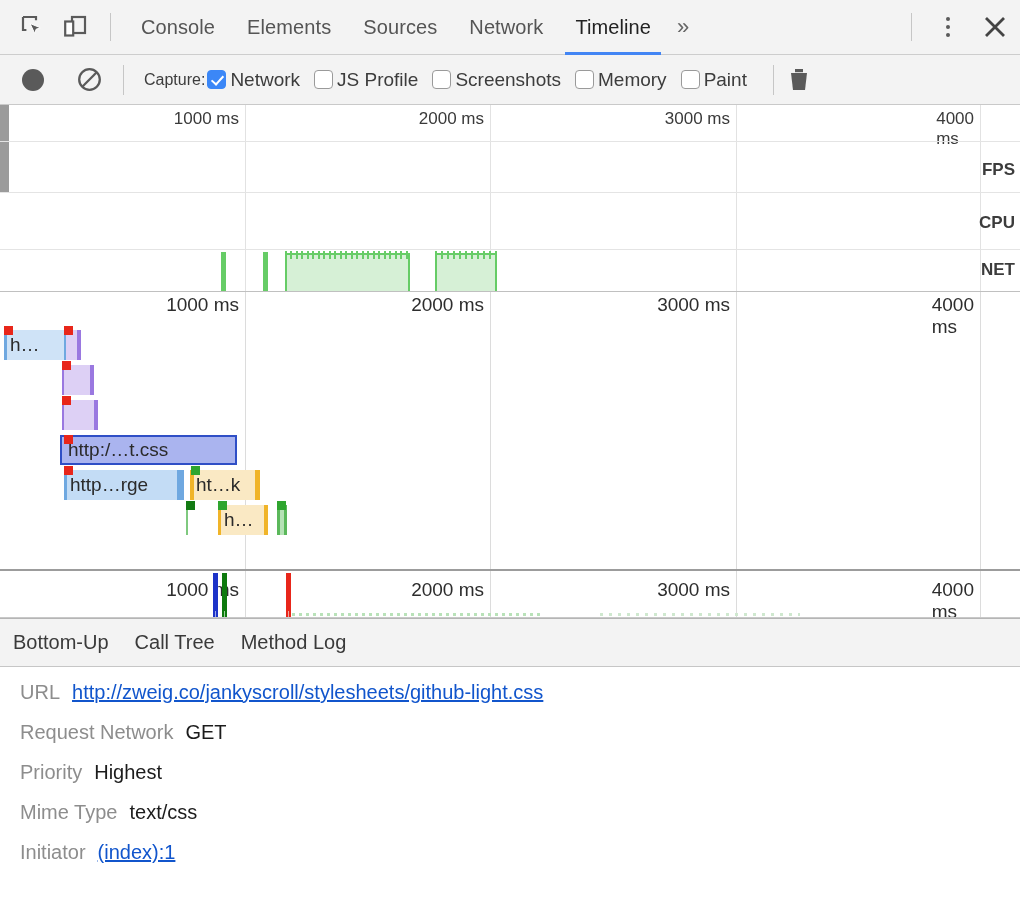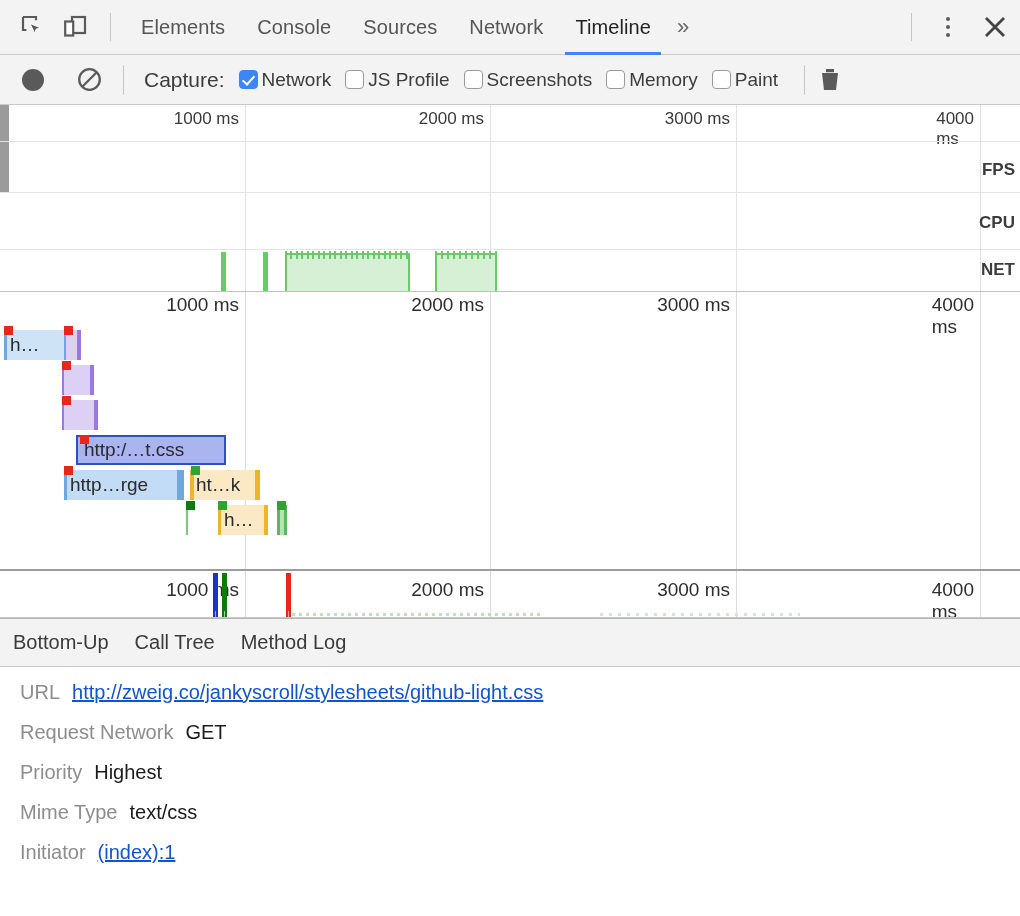--- a/index.html
+++ b/index.html
@@ -38,21 +38,21 @@
   .xclose { width: 50px; height:44px; display:flex;align-items:center;justify-content:center;cursor:pointer; }
 
   
   .capbar {
     height: 50px; background: #f3f3f3; border-bottom: 1px solid #c9c9c9;
     display: flex; align-items: center; flex: 0 0 50px; position: relative; overflow: hidden;
   }
   .rec-dot { width: 44px;height:44px;display:flex;align-items:center;justify-content:center;cursor:pointer;margin-left:11px;}
   .rec-dot i { width: 22px;height:22px;border-radius:50%;background:#5a5a5a;display:block;}
   .clear-btn { width:44px;height:44px;display:flex;align-items:center;justify-content:center;cursor:pointer;margin-left:12px;}
-  .cap-label { font-size: 21px; color: #3c3c3c; margin-left: 8px; margin-right: 14px; }
+  .cap-label { font-size: 16px; color: #3c3c3c; margin-left: 8px; margin-right: 2px; }
   .chk-group { display:flex; align-items:center; gap: 4px; margin-right: 14px; cursor:pointer; }
   .chk {
     width: 19px; height: 19px; border:1.6px solid #9a9a9a; border-radius: 4px; background: #fff;
     display:inline-block; position: relative; flex: 0 0 19px;
   }
   .chk.on { background: #3b87f7; border-color:#3b87f7; }
   .chk.on::after {
     content:""; position:absolute; left:5.5px; top:2px; width:5px;height:10px;
     border:solid #fff; border-width:0 2.2px 2.2px 0; transform: rotate(42deg);
   }
@@ -128,24 +128,24 @@
     <div class="tb-icon">
       <svg width="26" height="26" viewBox="0 0 26 26">
         <rect x="10" y="3" width="13" height="16" fill="none" stroke="#5a5a5a" stroke-width="2.2"></rect>
         <rect x="3.2" y="7.5" width="8" height="14" fill="#fff" stroke="#5a5a5a" stroke-width="2.2"></rect>
       </svg>
     </div>
     <div class="tb-sep"></div>
 
     <div class="tabs">
       <div class="tab">
+          <span>Console</span>
+        </div>
+      <div class="tab">
           <span>Elements</span>
-        </div>
-      <div class="tab">
-          <span>Console</span>
         </div>
       <div class="tab">
           <span>Sources</span>
         </div>
       <div class="tab">
           <span>Network</span>
         </div>
       <div class="tab active">
           <span>Timeline</span>
         </div>
@@ -282,21 +282,21 @@
     </div>
 
     <div class="req" style="left:62px; top:108px; width:36px;">
       <div class="seg" style="left:0; width:2px; background:#9a78e0;"></div>
       <div class="seg" style="left:2px; width:30px; background:#ddd0f5;"></div>
       <div class="seg" style="left:32px; width:4px; background:#9a78e0;"></div>
       <div class="prio-dot" style="left:0;"></div>
       <span class="lbl"></span>
     </div>
 
-    <div class="req" style="left:76px; top:143px; width:150px; border:2.5px solid #2f4fc6; background:#aab4ef;">
+    <div class="req" style="left:60px; top:143px; width:177px; border:2.5px solid #2f4fc6; background:#aab4ef;">
       <div class="prio-dot" style="left:2px; top:-2px;"></div>
       <span class="lbl">http:/…t.css</span>
     </div>
 
     <div class="req" style="left:64px; top:178px; width:120px;">
       <div class="seg" style="left:0; width:3px; background:#6fa8e0;"></div>
       <div class="seg" style="left:3px; width:110px; background:#c3dcf5;"></div>
       <div class="seg" style="left:113px; width:7px; background:#6fa8e0;"></div>
       <div class="prio-dot" style="left:0;"></div>
       <span class="lbl">http…rge</span>

